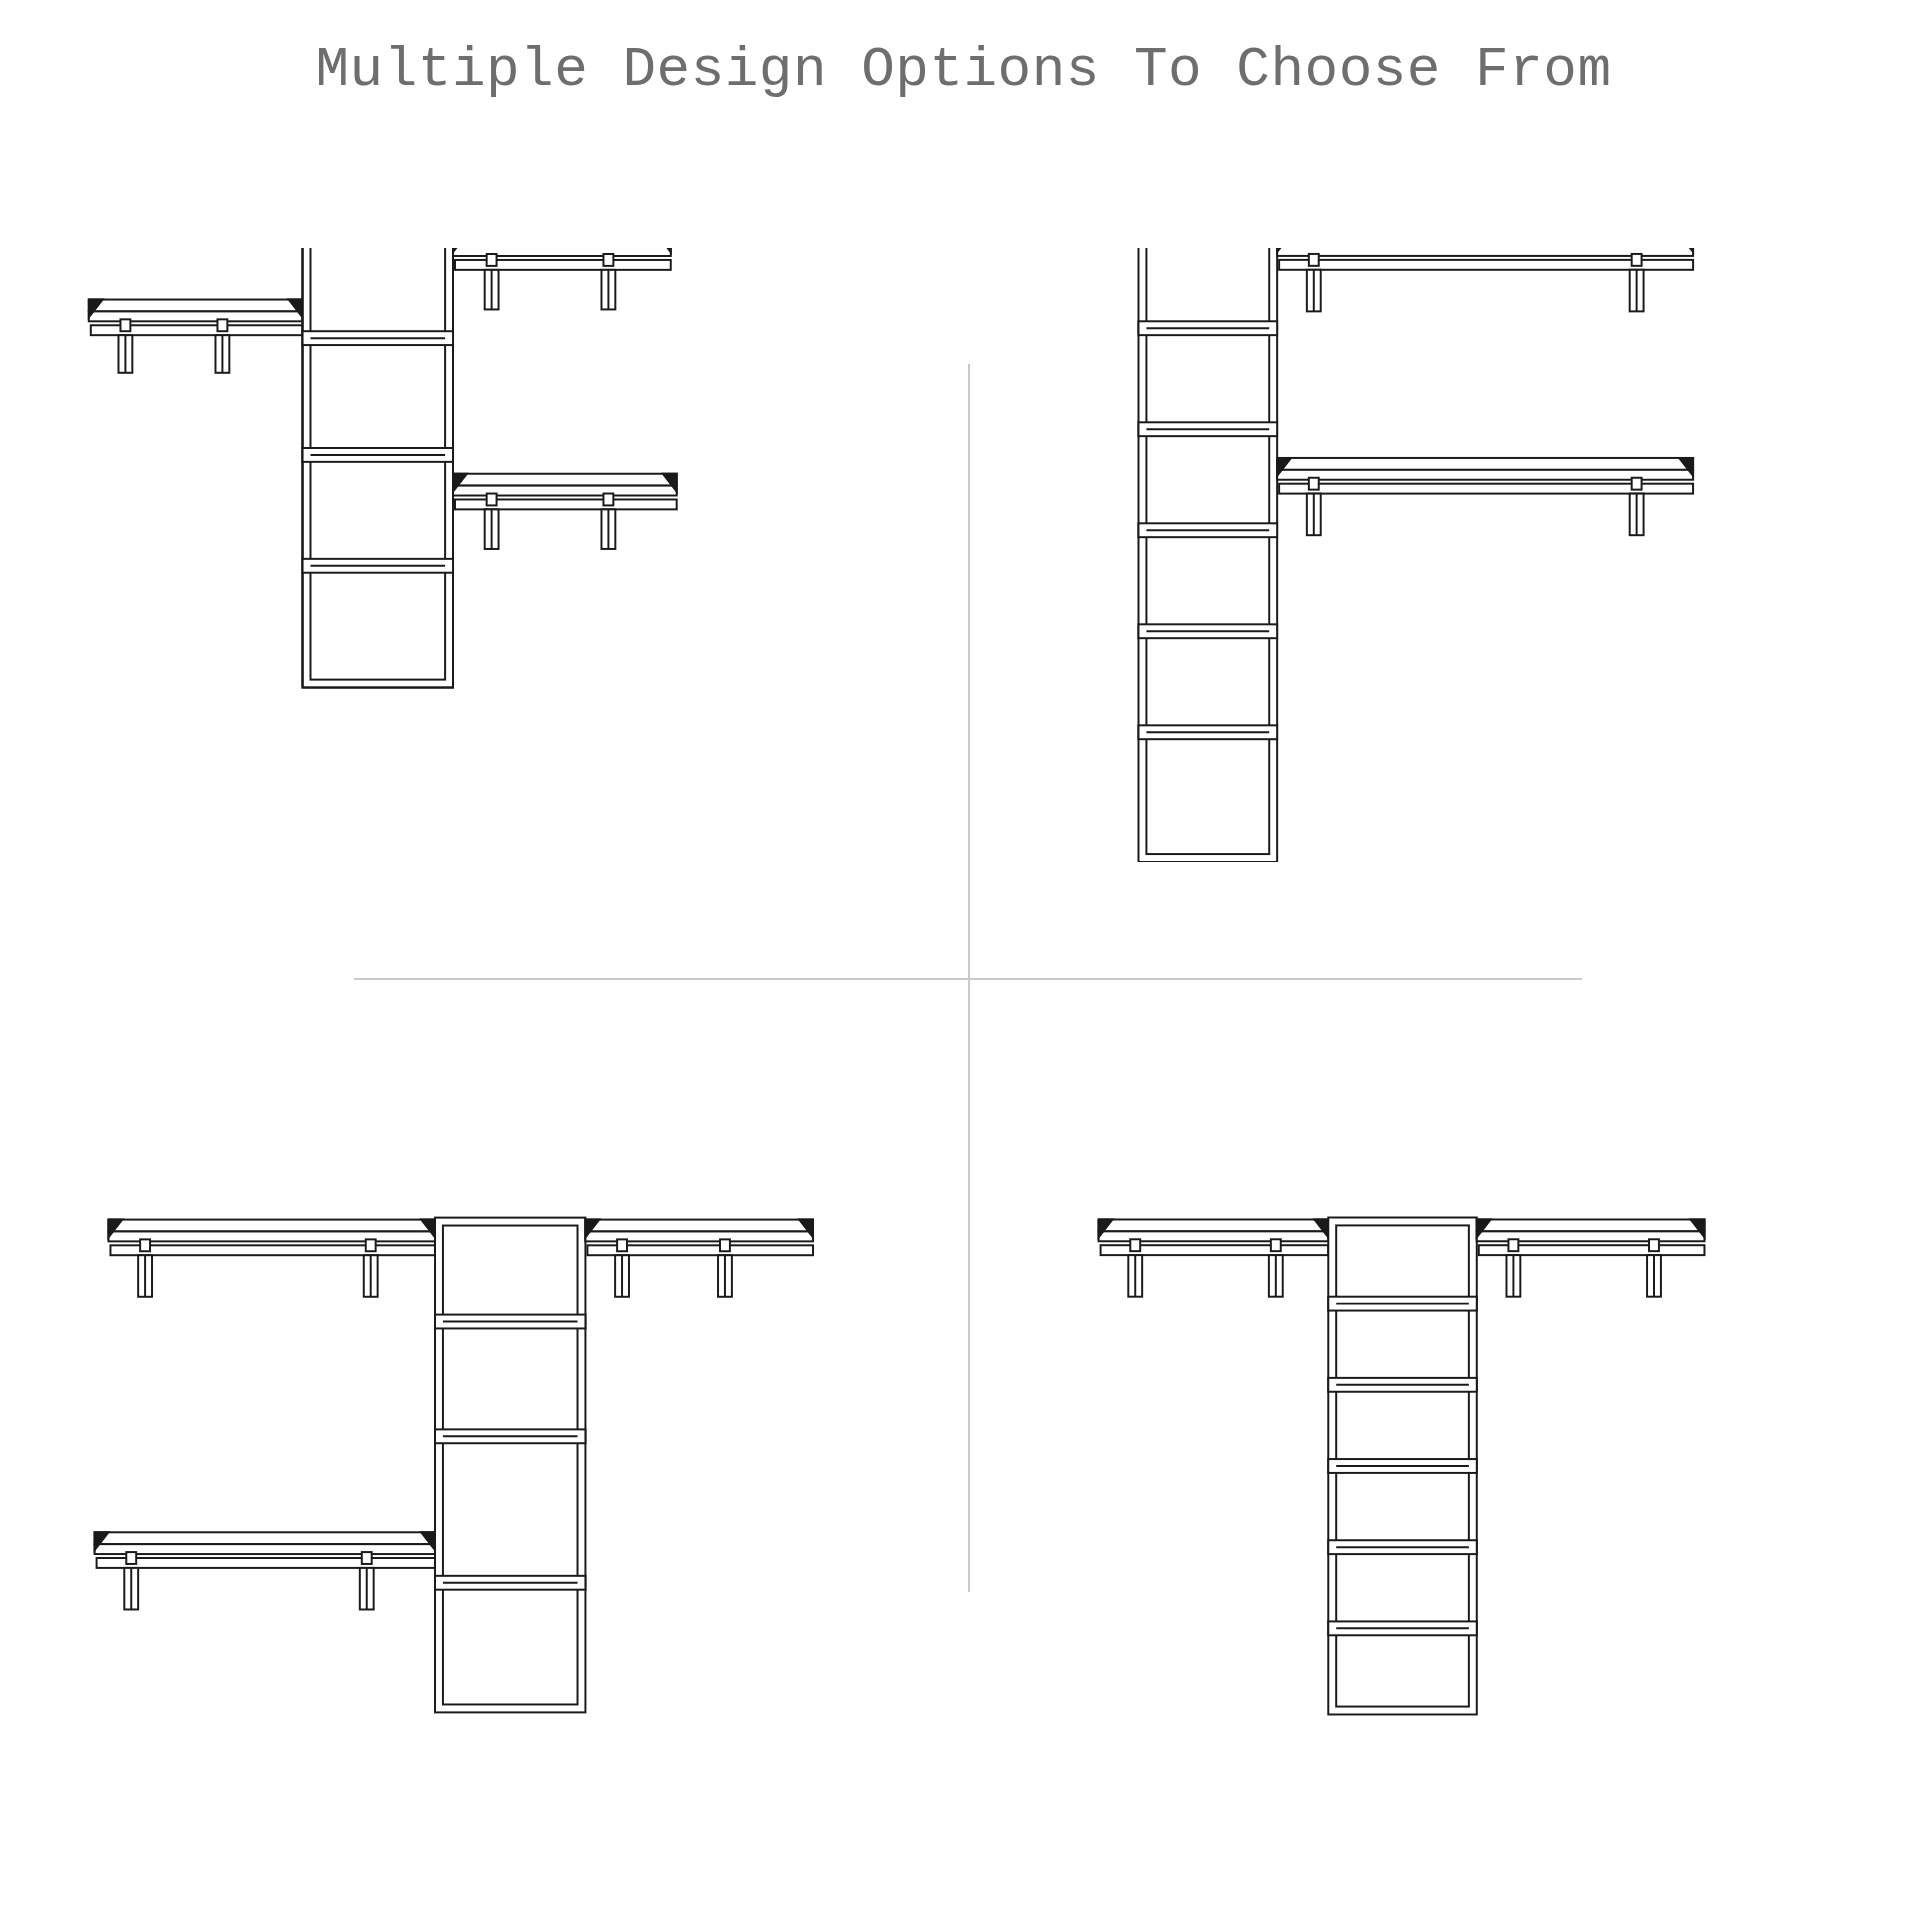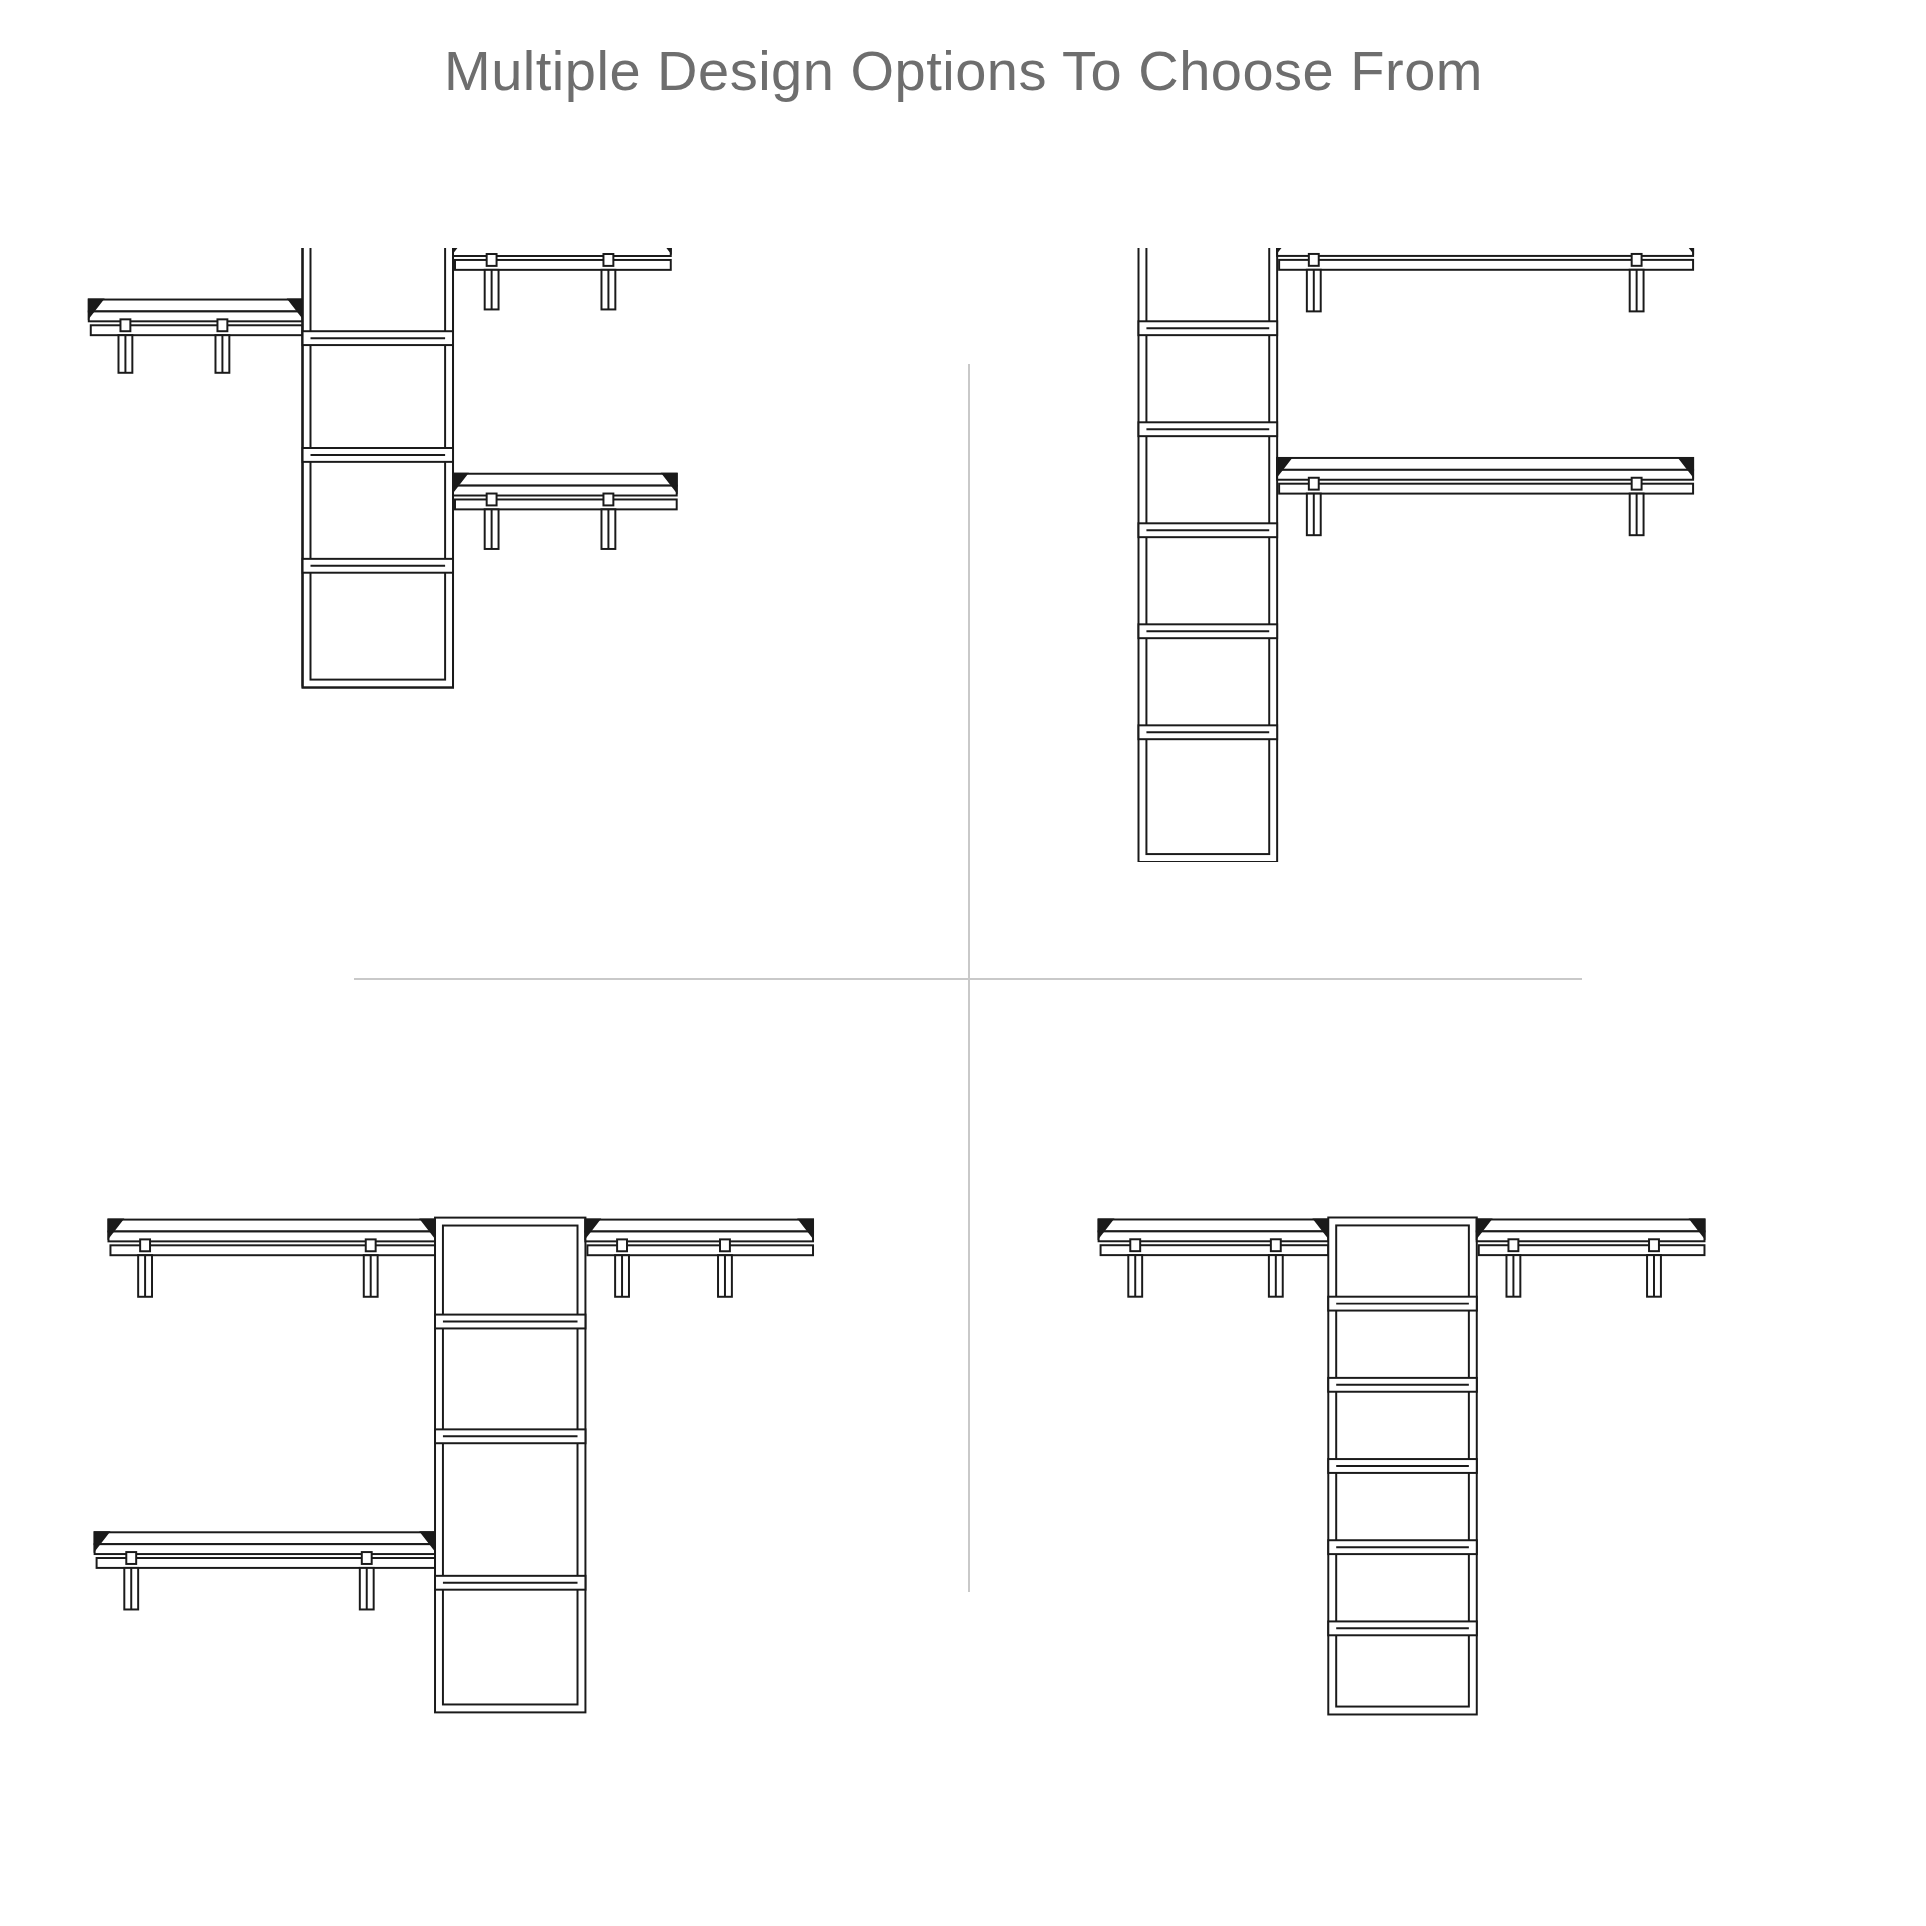--- a/index.html
+++ b/index.html
@@ -13,21 +13,21 @@
     position: relative;
     font-family: "Liberation Serif", serif;
     overflow: hidden;
   }
   .page-title {
     position: absolute;
     top: 38px;
     left: 0;
     width: 100%;
     text-align: center;
-    font-family: Liberation Sans, sans-serif;
+    font-family: Liberation Mono, monospace;
     font-size: 56px;
     font-weight: 400;
     color: #6e6e6e;
     letter-spacing: 0.5px;
   }
   .divider-v {
     position: absolute;
     left: 968px;
     top: 364px;
     width: 2px;

